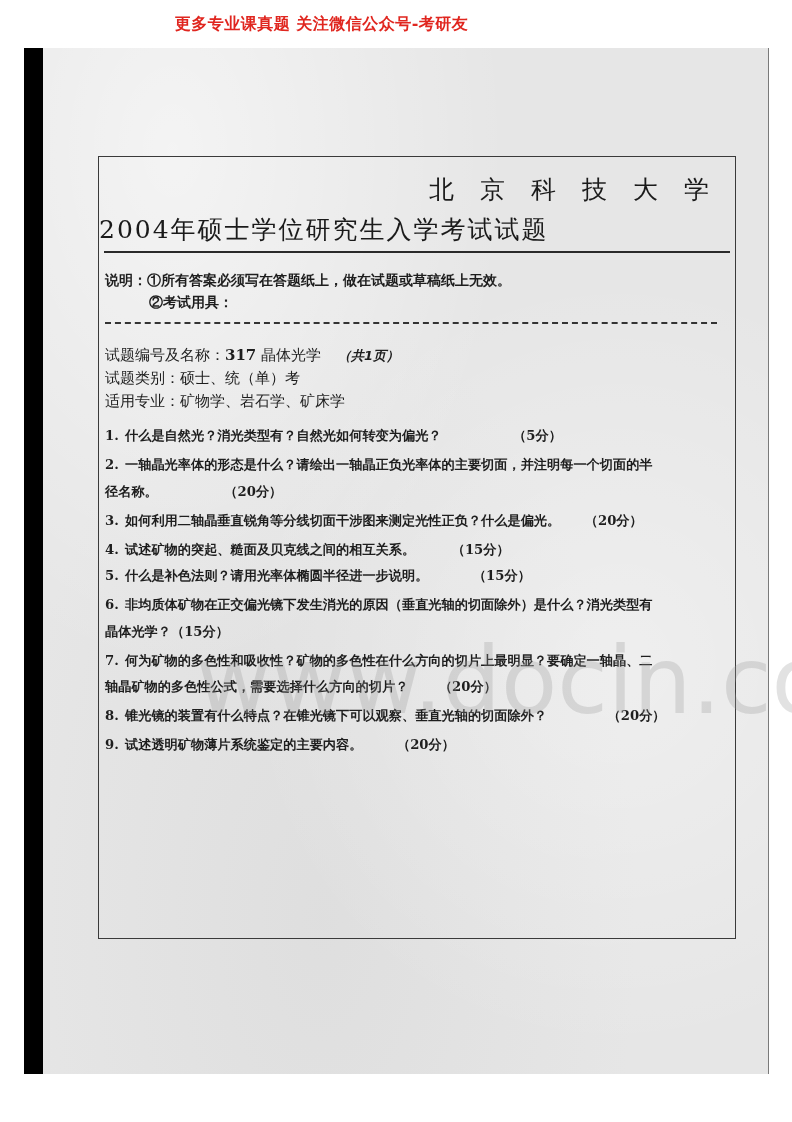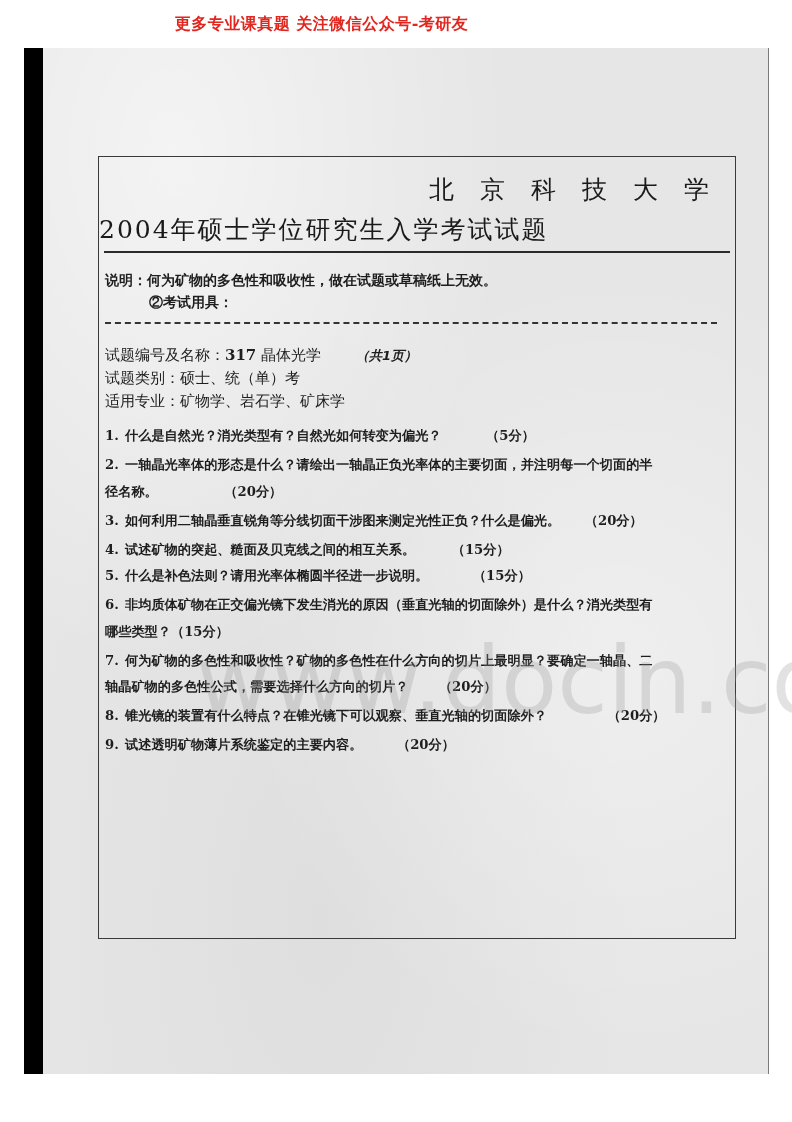--- a/index.html
+++ b/index.html
@@ -112,21 +112,21 @@
       font-size: 15px;
       color: #1e1e1e;
       line-height: 23px;
     }
     .info .bold-num { font-weight: bold; }
     .info .handwrite {
       font-family: "DejaVu Sans", sans-serif;
       font-style: italic;
       font-weight: bold;
       font-size: 13px;
-      margin-left: 30px;
+      margin-left: 12px;
     }
     .questions {
       position: absolute;
       left: 6px;
       top: 266px;
       width: 620px;
       font-size: 13.2px;
       color: #1e1e1e;
       font-weight: bold;
     }
@@ -163,21 +163,21 @@
 <div class="scan-page">
   <div class="binding-strip"></div>
 
   <div class="exam-frame">
     <div class="univ-name">北京科技大学</div>
     <div class="exam-title">2004年硕士学位研究生入学考试试题</div>
     <div class="title-rule"></div>
 
     <div class="notes">
       <div class="row">
-        <span>说明：</span><span>何为矿物的多色性和吸收性，做在试题或草稿纸上无效。</span>
+        <span>说明：</span><span>①所有答案必须写在答题纸上，做在试题或草稿纸上无效。</span>
       </div>
       <div class="row indent">
         <span>②考试用具：</span>
       </div>
     </div>
 
     <div class="dash-rule"></div>
 
     <div class="info">
       <div>
@@ -189,21 +189,21 @@
         <span>试题类别：</span><span>硕士、统（单）考</span>
       </div>
       <div>
         <span>适用专业：</span><span>矿物学、岩石学、矿床学</span>
       </div>
     </div>
 
     <div class="questions">
       <div class="q gap-sm">
         <span class="num">1.</span><span>什么是自然光？消光类型有？自然光如何转变为偏光？</span>
-        <span class="score" style="margin-left:40px">（5分）</span>
+        <span class="score" style="margin-left:67px">（5分）</span>
       </div>
 
       <div class="q">
         <span class="num">2.</span><span>一轴晶光率体的形态是什么？请绘出一轴晶正负光率体的主要切面，并注明每一个切面的半</span>
       </div>
       <div class="q cont gap-sm">
         <span>径名称。</span>
         <span class="score" style="margin-left:62px">（20分）</span>
       </div>
 
@@ -219,21 +219,21 @@
 
       <div class="q gap-sm">
         <span class="num">5.</span><span>什么是补色法则？请用光率体椭圆半径进一步说明。</span>
         <span class="score" style="margin-left:40px">（15分）</span>
       </div>
 
       <div class="q">
         <span class="num">6.</span><span>非均质体矿物在正交偏光镜下发生消光的原因（垂直光轴的切面除外）是什么？消光类型有</span>
       </div>
       <div class="q cont gap-sm">
-        <span>哪些类型？</span><span class="score">（15分）</span>
+        <span>晶体光学？</span><span class="score">（15分）</span>
       </div>
 
       <div class="q">
         <span class="num">7.</span><span>何为矿物的多色性和吸收性？矿物的多色性在什么方向的切片上最明显？要确定一轴晶、二</span>
       </div>
       <div class="q cont gap-sm">
         <span>轴晶矿物的多色性公式，需要选择什么方向的切片？</span>
         <span class="score" style="margin-left:26px">（20分）</span>
       </div>
 

